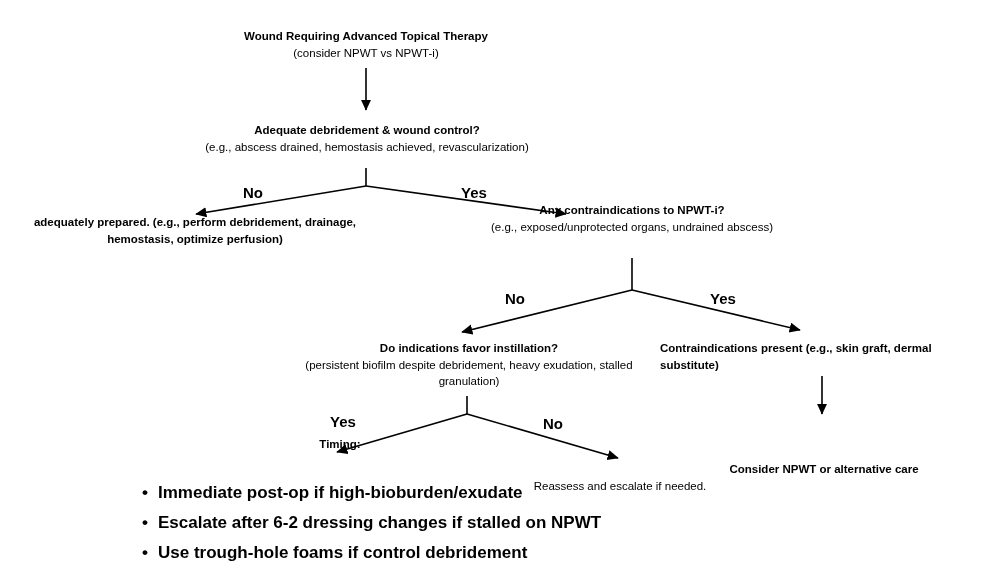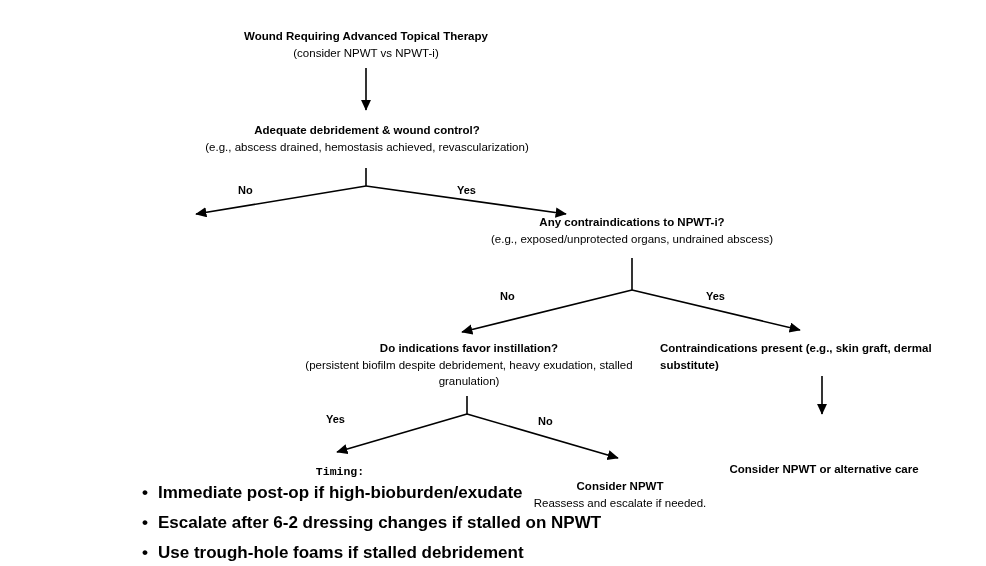--- a/index.html
+++ b/index.html
@@ -31,23 +31,24 @@
   }
   .node .sub {
     display: block;
     font-weight: normal;
   }
   .node.bold-all .sub {
     font-weight: bold;
   }
   .edge-label {
     position: absolute;
-    font-size: 11px;
+    font-size: 15px;
     font-weight: bold;
     color: #000000;
+    text-align: center;
   }
   svg.connectors {
     position: absolute;
     left: 0;
     top: 0;
     width: 986px;
     height: 566px;
     pointer-events: none;
   }
   .bullets {
@@ -116,23 +117,24 @@
 
   <div class="node" style="left:186px; top:122px; width:362px;">
     <span class="title">Adequate debridement &amp; wound control?</span>
     <span class="sub">(e.g., abscess drained, hemostasis achieved, revascularization)</span>
   </div>
 
   <div class="edge-label" style="left:238px; top:184px; width:30px;">No</div>
   <div class="edge-label" style="left:457px; top:184px; width:34px;">Yes</div>
 
   <div class="node bold-all" style="left:20px; top:214px; width:350px;">
+    <span class="sub">adequately prepared. (e.g., perform debridement, drainage, hemostasis, optimize perfusion)</span>
   </div>
 
-  <div class="node" style="left:452px; top:214px; width:360px;">
+  <div class="node" style="left:452px; top:202px; width:360px;">
     <span class="title">Any contraindications to NPWT-i?</span>
     <span class="sub">(e.g., exposed/unprotected organs, undrained abscess)</span>
   </div>
 
   <div class="edge-label" style="left:500px; top:290px; width:30px;">No</div>
   <div class="edge-label" style="left:706px; top:290px; width:34px;">Yes</div>
 
   <div class="node" style="left:304px; top:340px; width:330px;">
     <span class="title">Do indications favor instillation?</span>
     <span class="sub">(persistent biofilm despite debridement, heavy exudation, stalled granulation)</span>
@@ -143,30 +145,29 @@
     <span class="sub">substitute)</span>
   </div>
 
   <div class="node" style="left:690px; top:424px; width:268px;margin-top:37px;">
     <span class="title">Consider NPWT or alternative care</span>
   </div>
 
   <div class="edge-label" style="left:326px; top:413px; width:34px;">Yes</div>
   <div class="edge-label" style="left:538px; top:415px; width:30px;">No</div>
 
-  <div class="node" style="left:255px; top:464px; width:170px;font-family:Liberation Mono, monospace;">
+  <div class="node" style="left:255px; top:436px; width:170px;">
     <span class="title">Timing:</span>
   </div>
 
   <div class="bullets" style="left:140px; top:478px;">
     <ul>
       <li>Immediate post-op if high-bioburden/exudate</li>
       <li>Escalate after 6-2 dressing changes if stalled on NPWT</li>
-      <li>Use trough-hole foams if stalled debridement</li>
+      <li>Use trough-hole foams if control debridement</li>
     </ul>
   </div>
 
   <div class="node" style="left:500px; top:478px; width:240px;">
-    <span class="title">Consider NPWT</span>
     <span class="sub">Reassess and escalate if needed.</span>
   </div>
 
 </div>
 
 </body></html>

